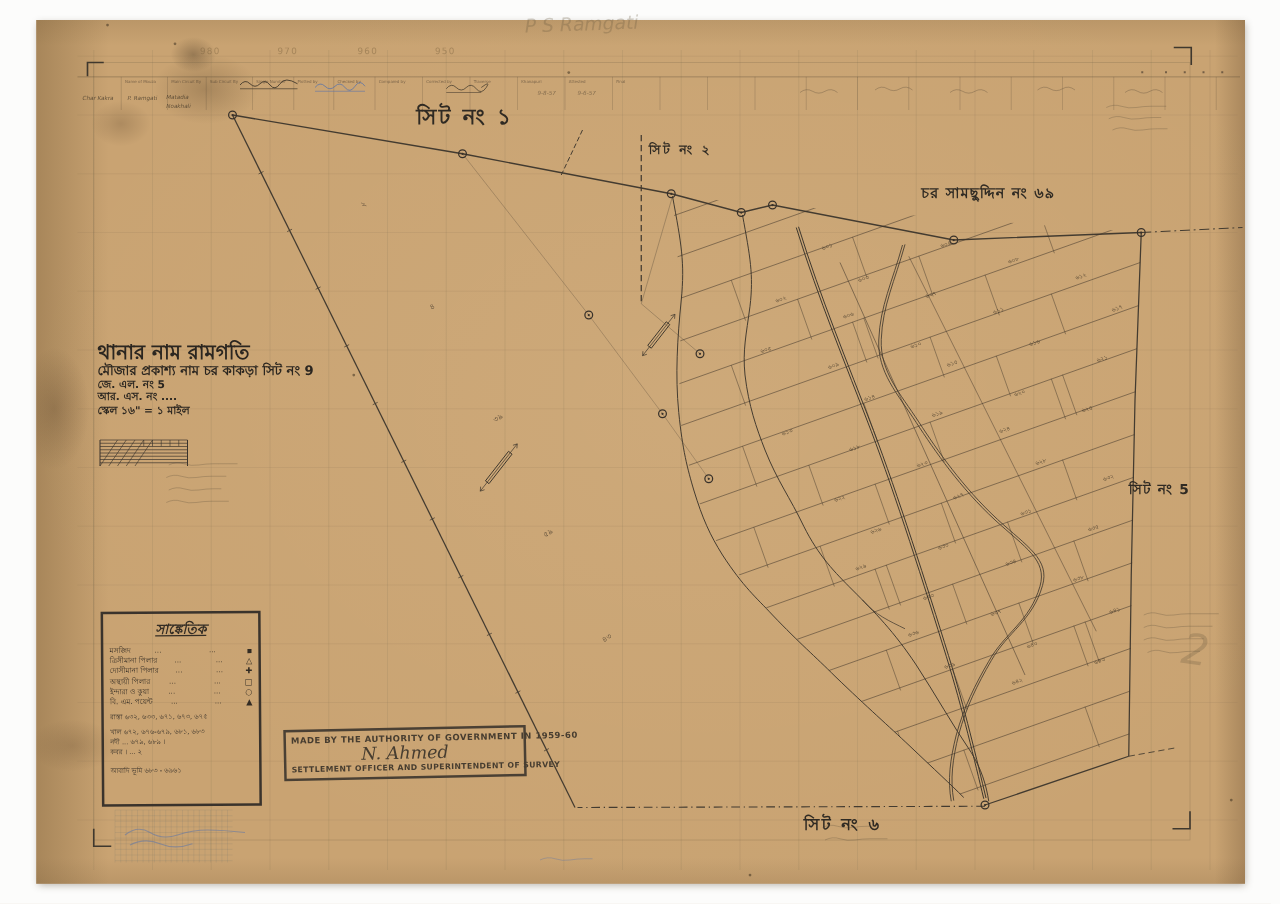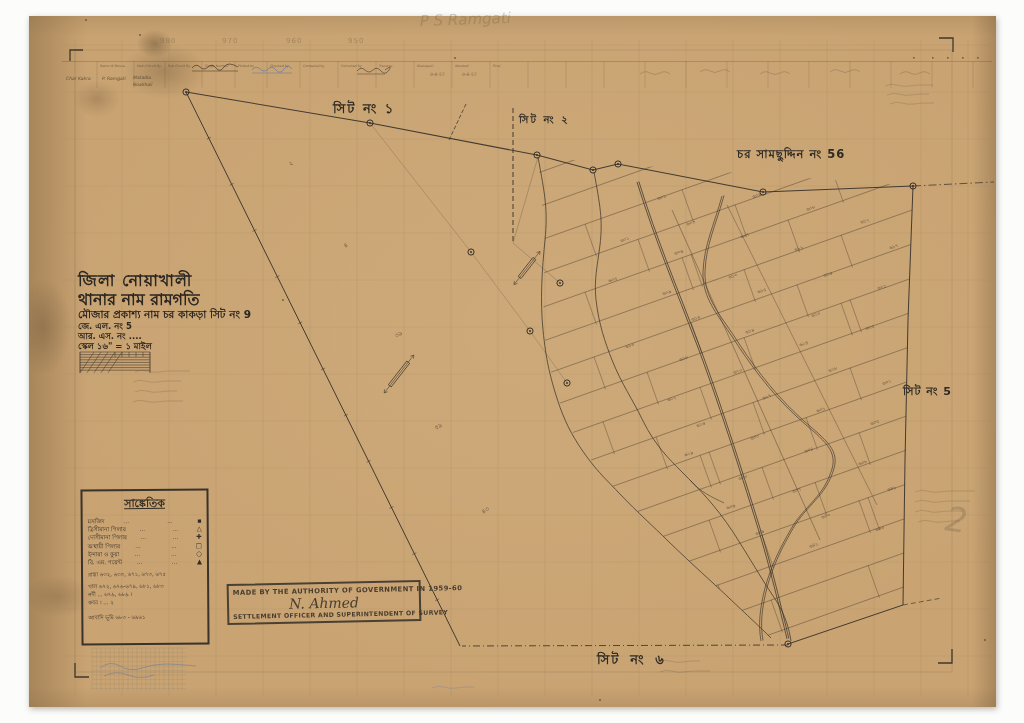--- a/index.html
+++ b/index.html
@@ -13,33 +13,33 @@
     linear-gradient(180deg,rgba(110,85,50,.16),transparent 3%);}
   .paper::after{content:"";position:absolute;inset:0;pointer-events:none;background:
     radial-gradient(60px 40px at 14% 8%,rgba(80,60,35,.28),transparent 70%),
     radial-gradient(26px 20px at 13% 4%,rgba(60,45,28,.35),transparent 70%),
     radial-gradient(40px 70px at 1.5% 45%,rgba(85,62,38,.30),transparent 70%),
     radial-gradient(50px 30px at 3% 84%,rgba(85,62,38,.22),transparent 70%),
     radial-gradient(34px 26px at 7% 12%,rgba(90,66,40,.25),transparent 70%),
     radial-gradient(700px 500px at 55% 45%,rgba(255,240,210,.08),transparent 80%);}
   svg#map{position:absolute;left:0;top:0;pointer-events:none;}
   .lbl{position:absolute;color:#2f2a23;font-weight:bold;white-space:nowrap;}
-  #sheet1{left:333px;top:80px;font-size:13px;letter-spacing:2px;margin-top:19px;}
+  #sheet1{left:333px;top:80px;font-size:17px;letter-spacing:2px;}
   #sheet2{left:519px;top:112px;font-size:10px;letter-spacing:2px;}
   #charname{left:737px;top:146px;font-size:11.5px;letter-spacing:1px;}
   #sheet4{left:903px;top:383px;font-size:11px;letter-spacing:1px;}
-  #sheet6{left:597px;top:650px;font-size:13px;letter-spacing:2px;font-family:Liberation Mono, monospace;}
+  #sheet6{left:643px;top:650px;font-size:13px;letter-spacing:2px;}
   #titleblock{position:absolute;left:78px;top:272px;color:#2b2620;font-weight:bold;line-height:1.1;}
   #titleblock .t1{font-size:16px;letter-spacing:1px;}
   #titleblock .t2{font-size:16px;margin-top:1px;}
   #titleblock .t3{font-size:10.5px;margin-top:1px;}
   #titleblock .t4{font-size:8.5px;margin-top:1px;}
   #legend{position:absolute;left:81px;top:489px;width:128px;height:156px;border:2.5px solid #3a332c;
     box-sizing:border-box;padding:4px 5px 3px 5px;color:#332c24;transform:rotate(-.4deg);}
-  #legend .ltitle{text-align:center;font-size:11px;font-weight:bold;text-decoration:underline;margin-bottom:3px;}
+  #legend .ltitle{text-align:center;font-size:11px;font-weight:bold;text-decoration:underline;margin-bottom:3px;font-style:italic;}
   #legend .lrow{display:flex;align-items:center;font-size:5.8px;line-height:8.2px;}
   #legend .lrow .nm{white-space:nowrap;}
   #legend .lrow .dt{flex:1;text-align:center;opacity:.8;}
   #legend .lrow .sy{width:10px;text-align:right;font-size:6.5px;}
   #legend .lnotes{margin-top:4px;font-size:5.4px;line-height:8px;color:#3a332b;}
   #legend .lnotes .ln{white-space:nowrap;overflow:hidden;}
   #legend .lnotes .ln:nth-child(1){margin-bottom:4px;}
   #legend .lnotes .ln:nth-child(5){margin-top:7px;}
   #stamp{position:absolute;left:227px;top:582px;width:194px;border:2.5px solid #4a4034;box-sizing:border-box;
     padding:3px 4px;text-align:center;color:#473d30;transform:rotate(-1.2deg);}
@@ -432,26 +432,25 @@
       <circle cx="86" cy="20" r="1.1" fill="rgba(50,40,25,.5)"></circle>
       <circle cx="283" cy="300" r="1.1" fill="rgba(50,40,25,.5)"></circle>
       <circle cx="455" cy="58" r="1.1" fill="rgba(50,40,25,.5)"></circle>
       <circle cx="600" cy="700" r="1.1" fill="rgba(50,40,25,.5)"></circle>
       <circle cx="985" cy="640" r="1.1" fill="rgba(50,40,25,.5)"></circle>
     </g>
   </svg>
 
 <div class="lbl" id="sheet1">সিট নং ১</div>
 <div class="lbl" id="sheet2">সিট নং ২</div>
-<div class="lbl" id="charname">চর সামছুদ্দিন নং 56</div>
+<div class="lbl" id="charname">চর সামছুদ্দিন নং ৬৯</div>
 <div class="lbl" id="sheet4">সিট নং 5</div>
 <div class="lbl" id="sheet6">সিট নং ৬</div>
 
 <div id="titleblock">
-  <div class="t1">জিলা নোয়াখালী</div>
   <div class="t2">থানার নাম রামগতি</div>
   <div class="t3">মৌজার প্রকাশ্য নাম চর কাকড়া সিট নং 9</div>
   <div class="t4">জে. এল. নং 5</div>
   <div class="t4">আর. এস. নং ....</div>
   <div class="t4">স্কেল ১৬" = ১ মাইল</div>
 </div>
 
 <div id="legend">
   <div class="ltitle">সাঙ্কেতিক</div>
   <div id="legendRows">

